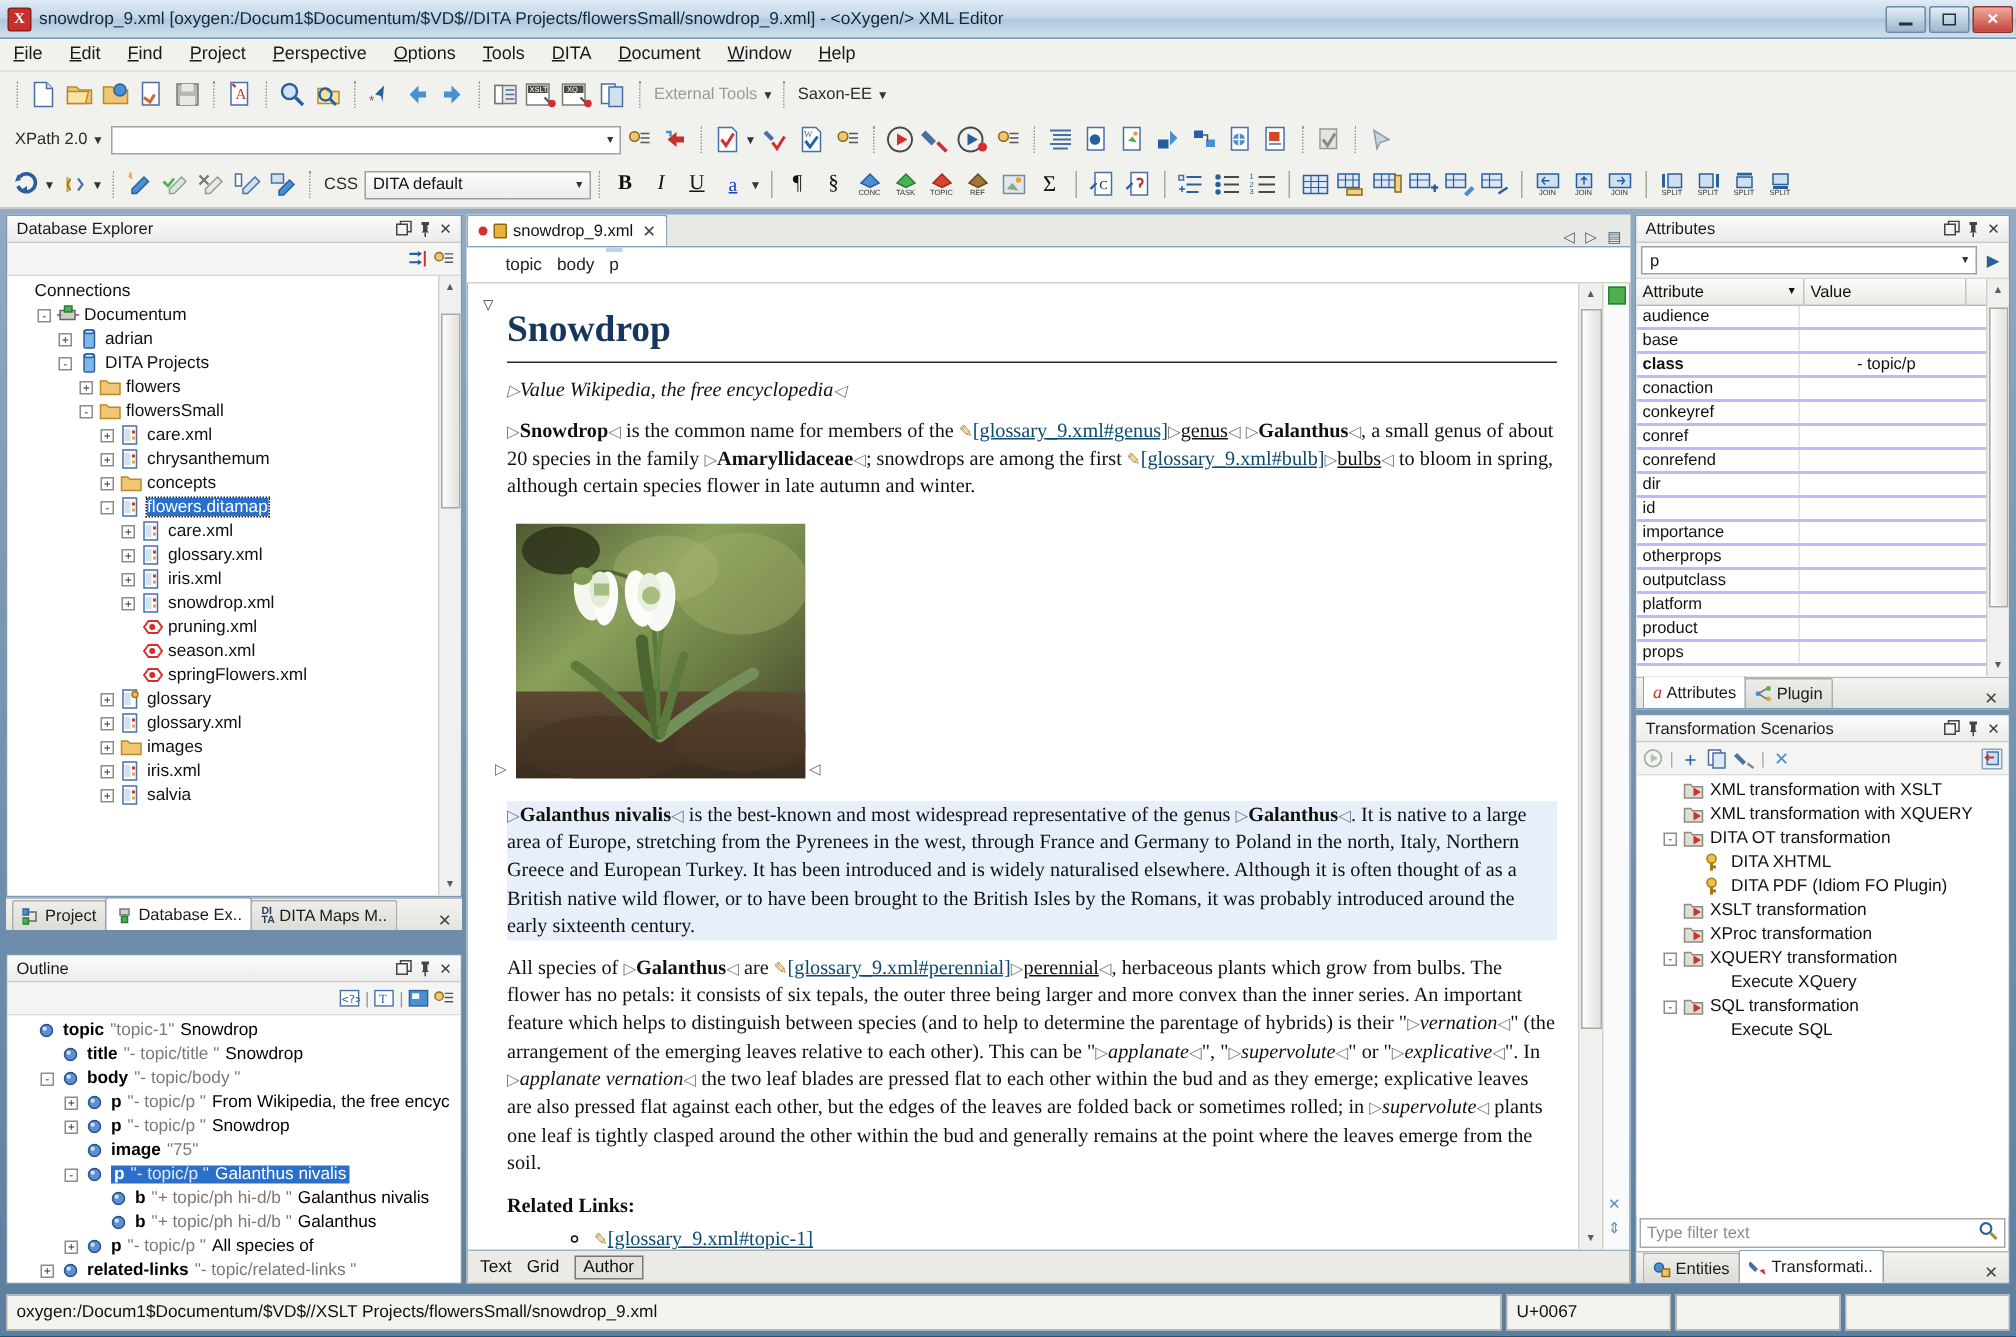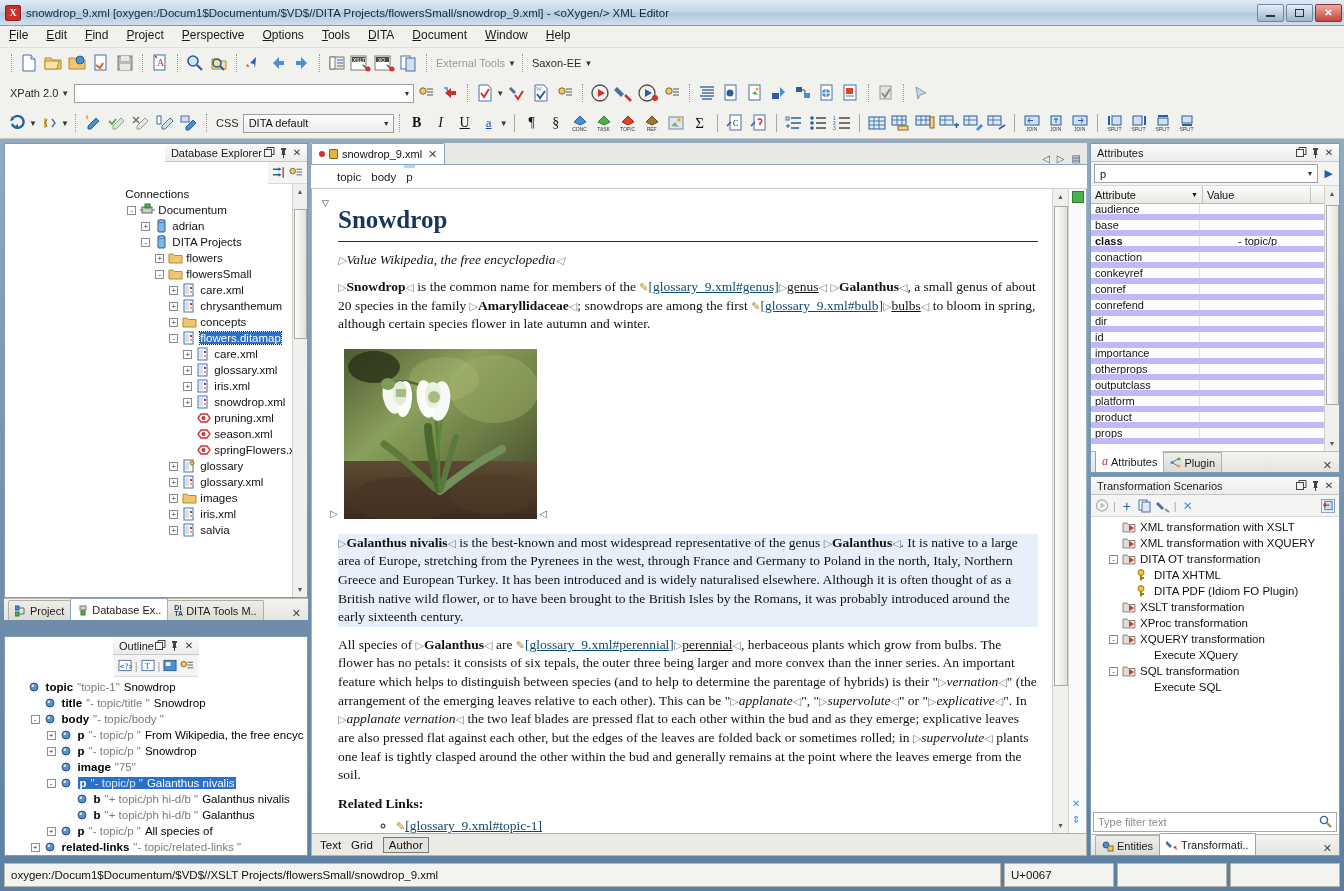--- a/index.html
+++ b/index.html
@@ -168,21 +168,21 @@
 
   .modetabs { height:22px; background:#eceae4; border:1px solid #b3b3ac; border-top:none; display:flex; align-items:center; padding-left:8px; gap:10px; font-size:11.5px; color:#111;}
   .modetab.active { border:1px solid #7a7a74; background:#e4e2dc; padding:1px 5px; }
 
   
   .rightcol { width:250px; display:flex; flex-direction:column; }
   .attrcombo-row { height:24px; background:#f4f4f2; display:flex; align-items:center; padding:0 3px; gap:4px; border-bottom:1px solid #dadad4;}
   .attrtable { flex:1; overflow:hidden; background:#fff; position:relative;}
   .at-head { display:flex; height:18px; background:linear-gradient(180deg,#fcfcfc,#e9e9e5); border-bottom:1px solid #b8b8b0; font-size:11px;}
   .at-head div { border-right:1px solid #c4c4bc; padding:1px 4px; display:flex; align-items:center; color:#111;}
-  .at-row { display:flex; height:16px; font-size:11px; border-bottom:6px solid #c4b5fd;gap:34px;}
+  .at-row { display:flex; height:16px; font-size:11px; border-bottom:2px solid #c4b5fd;gap:34px;}
   .at-row div { border-right:1px solid #e2e2dc; padding:0 4px; display:flex; align-items:center; color:#111; overflow:hidden; white-space:nowrap;}
   .at-name { width:112px; }
   .at-val { width:108px; }
   .at-row.bold .at-name { font-weight:bold; }
 
   .ts-tools { height:22px; background:#f4f4f2; border-bottom:1px solid #dadad4; display:flex; align-items:center; gap:4px; padding:0 4px;}
   .ts-tree { flex:1; background:#fff; overflow:hidden; font-size:11.5px; padding-top:2px;}
   .filterbox { height:20px; margin:2px; border:1px solid #a9a9a4; background:#fff; display:flex; align-items:center; padding:0 4px; font-size:11px; color:#8d8d88;}
 
   
@@ -701,21 +701,21 @@
           </svg>
         <span style="font-size:5px;color:#333;">SPLIT</span>
       </div>
     </div>
   </div>
 
   <div class="main">
 
     <div class="leftcol">
 
-      <div class="panel" style="height:466px;align-items:flex-end;">
+      <div class="panel" style="height:466px;">
         <div class="panel-hdr">
           <span class="ttl">Database Explorer</span>
           <span class="hdr-ico">
             <svg width="11" height="11" viewBox="0 0 11 11">
                 <rect x="0.5" y="2.5" width="7" height="7" fill="none" stroke="#444"></rect>
                 <path d="M3 2.5V0.5h7v7H8" fill="none" stroke="#444"></path>
               </svg>
           </span>
           <span class="hdr-ico">
             <svg width="11" height="11" viewBox="0 0 11 11">
@@ -1033,26 +1033,26 @@
         <div class="vtab active">
           <svg width="12" height="12" viewBox="0 0 12 12">
               <rect x="3" y="2" width="6" height="4" fill="#d0d0cc" stroke="#777"></rect>
               <rect x="4" y="7" width="4" height="4" fill="#4caf50" stroke="#2a7d32"></rect>
               <path d="M6 6v1" stroke="#777"></path>
             </svg>
           <span>Database Ex..</span>
         </div>
         <div class="vtab">
           <span style="font-size:7px;line-height:6px;font-weight:bold;color:#2a3f5f;">DI<br>TA</span>
-          <span>DITA Tools M..</span>
+          <span>DITA Maps M..</span>
         </div>
         <div class="vtab-close">✕</div>
       </div>
 
-      <div class="panel" style="flex:1;margin-top:16px;align-items:center;">
+      <div class="panel" style="flex:1;margin-top:16px;">
         <div class="panel-hdr">
           <span class="ttl">Outline</span>
           <span class="hdr-ico">
             <svg width="11" height="11" viewBox="0 0 11 11">
                 <rect x="0.5" y="2.5" width="7" height="7" fill="none" stroke="#444"></rect>
                 <path d="M3 2.5V0.5h7v7H8" fill="none" stroke="#444"></path>
               </svg>
           </span>
           <span class="hdr-ico">
             <svg width="11" height="11" viewBox="0 0 11 11">

